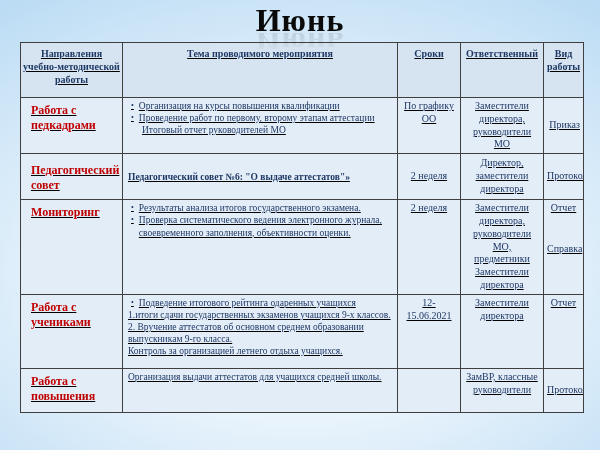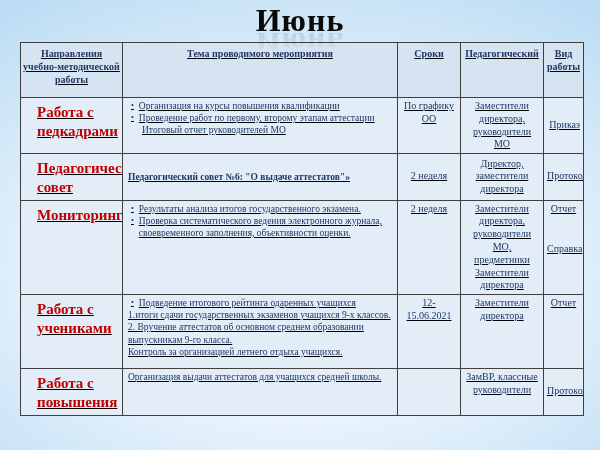--- a/index.html
+++ b/index.html
@@ -41,21 +41,21 @@
   td {
     background:var(--cell-bg,#e3edf8); color:var(--text-navy,#1f3864);
     font-size:10px; vertical-align:top; padding:2px 3px; line-height:1.28;
   }
   tbody tr:nth-child(1){height:54px}
   tbody tr:nth-child(2){height:46px}
   tbody tr:nth-child(3){height:77px}
   tbody tr:nth-child(4){height:74px}
   tbody tr:nth-child(5){height:44px}
 
-  td.direction { color:var(--accent-red,#c00000); font-weight:bold; font-size:15px; padding:5px 3px 2px 16px; }
+  td.direction { color:var(--accent-red,#c00000); font-weight:bold; font-size:12px; padding:5px 3px 2px 10px; }
   td.topic { font-size:9.5px; padding:2px 4px 2px 5px; }
   td.deadline, td.responsible, td.work { text-align:center; }
 
   tbody tr:nth-child(2) td { vertical-align:middle; }
   tbody tr:nth-child(1) td.work { vertical-align:middle;text-align:right; }
   tbody tr:nth-child(5) td.work { vertical-align:middle; }
 
   .bullet-line { display:flex; gap:5px; padding-left:3px; }
   .bullet { flex:0 0 auto; font-size:8px; line-height:12px; }
   .line.indent { padding-left:14px; }
@@ -81,21 +81,21 @@
         <col class="c2">
         <col class="c3">
         <col class="c4">
         <col class="c5">
       </colgroup>
     <thead>
       <tr>
         <th>Направления учебно-методической работы</th>
         <th>Тема проводимого мероприятия</th>
         <th>Сроки</th>
-        <th>Педагогический</th>
+        <th>Ответственный</th>
         <th>Вид работы</th>
       </tr>
     </thead>
     <tbody>
         <tr>
           <td class="direction">Работа с педкадрами</td>
           <td class="topic">
             <div class="bullet-line">
               <span class="bullet">•</span>
               <span>Организация на курсы повышения квалификации</span>

